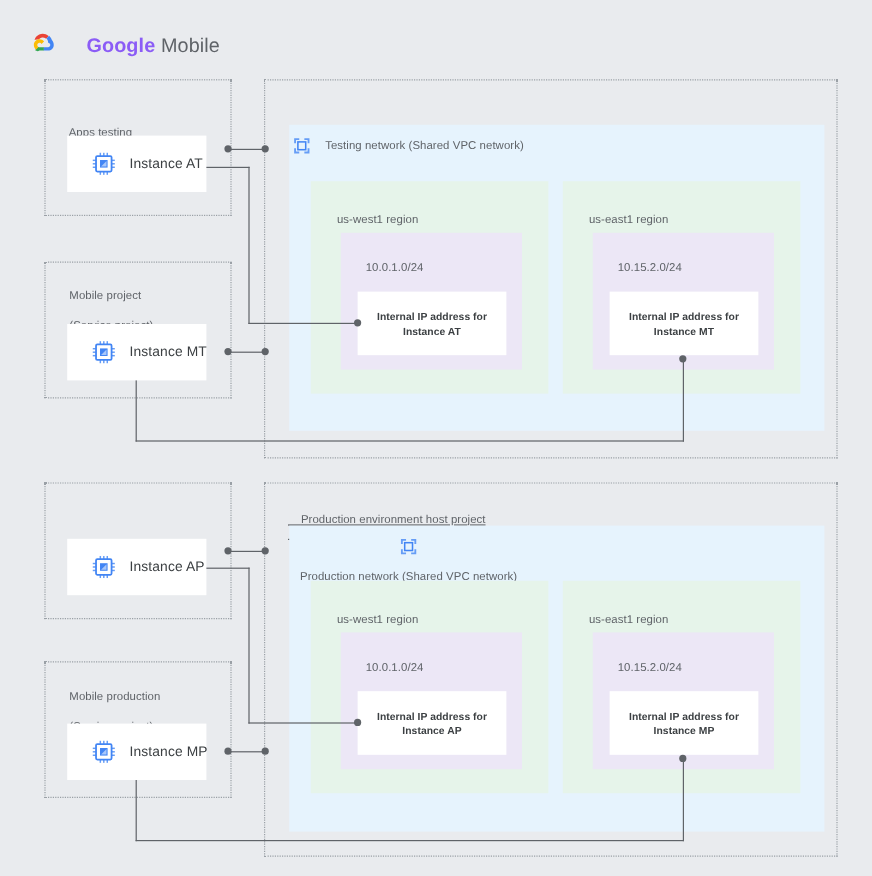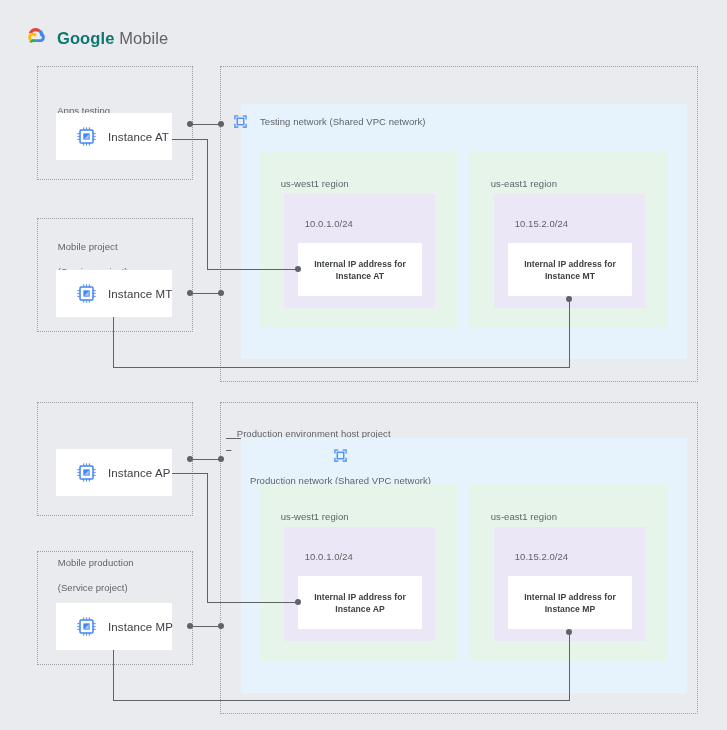--- a/index.html
+++ b/index.html
@@ -29,21 +29,21 @@
     align-items: center;
     gap: 8px;
   }
   .brand-logo { width: 24px; height: 24px; display: block; }
   .brand-text {
     font-size: 16.5px;
     color: #5f6368;
     letter-spacing: .1px;
     white-space: nowrap;
   }
-  .brand-text .b { font-weight: 700; color: #0f766e; }
+  .brand-text .b { font-weight: 700; color: #8b5cf6; margin-left: 15px; }
   .brand-text .l { font-weight: 400; color: #5f6368; }
 
   
   .dotted {
     position: absolute;
     border: 1px dotted #9aa0a6;
     box-sizing: border-box;
     background: transparent;
   }
   .cap {
@@ -198,21 +198,21 @@
       <rect x="4.6" y="4.6" width="14.8" height="14.8" rx="1.2" fill="none" stroke="#4285f4" stroke-width="1.7"></rect>
       <rect x="8.4" y="8.4" width="7.2" height="7.2" fill="#4285f4"></rect>
       <path d="M9.4 14.6 L14.6 9.4 L14.6 14.6 Z" fill="#a8c7fa"></path>
     </svg>
     <span class="inst-label">Instance MT</span>
   </div>
 
   <div class="dotted" style="left:220px; top:66px; width:478px; height:316px;"></div>
 
   <div class="net" style="left:241px; top:104px; width:446px; height:255px;"></div>
-  <div class="net-title" style="left:232px; top:113px;">
+  <div class="net-title" style="left:243px; top:113px;">
     <svg class="vpc-icon" viewBox="0 0 24 24">
       <path d="M3 3 L9 3 L9 5.2 L5.2 5.2 L5.2 9 L3 9 Z" fill="#669df6"></path>
       <path d="M21 3 L21 9 L18.8 9 L18.8 5.2 L15 5.2 L15 3 Z" fill="#669df6"></path>
       <path d="M3 21 L3 15 L5.2 15 L5.2 18.8 L9 18.8 L9 21 Z" fill="#669df6"></path>
       <path d="M21 21 L15 21 L15 18.8 L18.8 18.8 L18.8 15 L21 15 Z" fill="#669df6"></path>
       <rect x="7.4" y="7.4" width="9.2" height="9.2" fill="none" stroke="#4285f4" stroke-width="1.8"></rect>
     </svg>
     <span class="net-title-text">Testing network (Shared VPC network)</span>
   </div>
 
@@ -284,21 +284,21 @@
           <rect x="19.5" y="14.6" width="3" height="1.4"></rect>
       </g>
       <rect x="4.6" y="4.6" width="14.8" height="14.8" rx="1.2" fill="none" stroke="#4285f4" stroke-width="1.7"></rect>
       <rect x="8.4" y="8.4" width="7.2" height="7.2" fill="#4285f4"></rect>
       <path d="M9.4 14.6 L14.6 9.4 L14.6 14.6 Z" fill="#a8c7fa"></path>
     </svg>
     <span class="inst-label">Instance AP</span>
   </div>
 
   <div class="dotted" style="left:37px; top:551px; width:156px; height:114px;"></div>
-  <div class="cap" style="left:47px; top:544px; width:140px;">
+  <div class="cap" style="left:47px; top:562px; width:140px;">
     <span>Mobile production</span><br>
     <span>(Service project)</span>
   </div>
   <div class="inst" style="left:56px; top:603px; width:116px; height:47px;">
     <svg class="chip-icon" viewBox="0 0 24 24">
       <g fill="#669df6">
         <rect x="8" y="1.5" width="1.4" height="3"></rect>
           <rect x="11.3" y="1.5" width="1.4" height="3"></rect>
           <rect x="14.6" y="1.5" width="1.4" height="3"></rect>
         <rect x="8" y="19.5" width="1.4" height="3"></rect>
@@ -312,21 +312,21 @@
           <rect x="19.5" y="14.6" width="3" height="1.4"></rect>
       </g>
       <rect x="4.6" y="4.6" width="14.8" height="14.8" rx="1.2" fill="none" stroke="#4285f4" stroke-width="1.7"></rect>
       <rect x="8.4" y="8.4" width="7.2" height="7.2" fill="#4285f4"></rect>
       <path d="M9.4 14.6 L14.6 9.4 L14.6 14.6 Z" fill="#a8c7fa"></path>
     </svg>
     <span class="inst-label">Instance MP</span>
   </div>
 
   <div class="dotted" style="left:220px; top:402px; width:478px; height:312px;"></div>
-  <div class="cap" style="left:226px; top:415px;text-decoration:underline;">
+  <div class="cap" style="left:240px; top:415px;text-decoration:underline;">
     <span>Production environment host project</span>
   </div>
 
   <div class="net" style="left:241px; top:438px; width:446px; height:255px;"></div>
   <div class="net-title" style="left:250px; top:447px;flex-direction:column;">
     <svg class="vpc-icon" viewBox="0 0 24 24">
       <path d="M3 3 L9 3 L9 5.2 L5.2 5.2 L5.2 9 L3 9 Z" fill="#669df6"></path>
       <path d="M21 3 L21 9 L18.8 9 L18.8 5.2 L15 5.2 L15 3 Z" fill="#669df6"></path>
       <path d="M3 21 L3 15 L5.2 15 L5.2 18.8 L9 18.8 L9 21 Z" fill="#669df6"></path>
       <path d="M21 21 L15 21 L15 18.8 L18.8 18.8 L18.8 15 L21 15 Z" fill="#669df6"></path>

